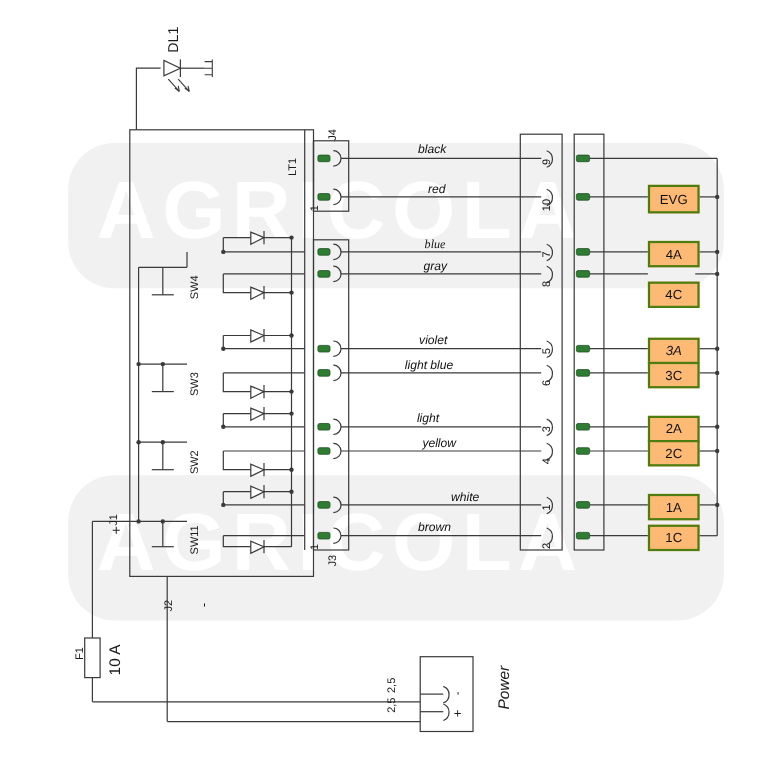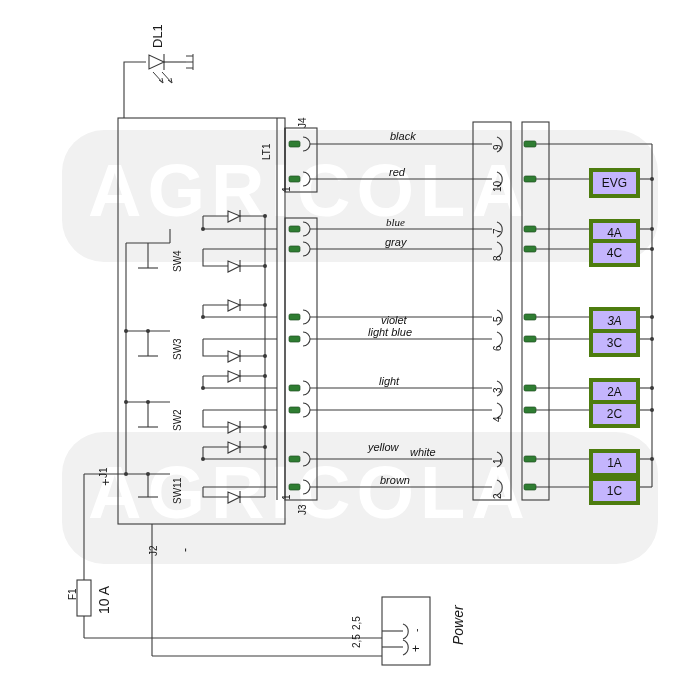--- a/index.html
+++ b/index.html
@@ -3,21 +3,21 @@
 <meta charset="utf-8">
 <style>
   html,body{margin:0;padding:0;background:#ffffff;}
   body{width:700px;height:700px;font-family:"Liberation Sans",sans-serif;}
   #stage{position:relative;width:700px;height:700px;overflow:hidden;background:#fff;}
   svg{position:absolute;left:0;top:0;}
   .lbl{position:absolute;font-family:"Liberation Sans",sans-serif;color:#1a1a1a;white-space:nowrap;}
   .wire-lbl{font-style:italic;font-size:11px;color:#111;}
   .rot{transform-origin:0 0;}
   .boxlbl{position:absolute;font-size:12px;color:#111;display:flex;align-items:center;
-          justify-content:center;border:4px solid #4d7c0f;background:#c4b5fd;}
+          justify-content:center;border:2px solid #4d7c0f;background:#fdba74;}
   .tnum{position:absolute;font-size:10px;color:#111;}
   .small{font-size:10px;}
   .wm{position:absolute;font-family:"Liberation Sans",sans-serif;font-weight:bold;
       color:#ffffff;letter-spacing:6px;pointer-events:none;}
 </style>
 </head>
 <body>
 
 <div id="stage">
 
@@ -269,36 +269,36 @@
 
     <rect class="bxn" x="382" y="597" width="48" height="68"></rect>
     <path class="l" d="M403,624 a8,8 0 0 1 0,15"></path>
     <path class="l" d="M403,640 a8,8 0 0 1 0,15"></path>
     <line class="l" x1="382" y1="631" x2="403" y2="631"></line>
     <line class="l" x1="382" y1="647" x2="403" y2="647"></line>
   </svg>
 
   <div class="boxlbl" style="left:589px;top:168px;width:43px;height:22px;">EVG</div>
   <div class="boxlbl" style="left:589px;top:219px;width:43px;height:20px;text-align:center;">4A</div>
-  <div class="boxlbl" style="left:589px;top:239px;width:43px;height:20px;">4C</div>
+  <div class="boxlbl" style="left:589px;top:256px;width:43px;height:20px;">4C</div>
   <div class="boxlbl" style="left:589px;top:307px;width:43px;height:20px;font-style:italic;">3A</div>
   <div class="boxlbl" style="left:589px;top:329px;width:43px;height:20px;">3C</div>
   <div class="boxlbl" style="left:589px;top:378px;width:43px;height:20px;">2A</div>
   <div class="boxlbl" style="left:589px;top:400px;width:43px;height:20px;">2C</div>
   <div class="boxlbl" style="left:589px;top:449px;width:43px;height:20px;">1A</div>
   <div class="boxlbl" style="left:589px;top:477px;width:43px;height:20px;">1C</div>
 
-  <div class="lbl wire-lbl" style="left:390px;top:130px;text-align:right;">black</div>
+  <div class="lbl wire-lbl" style="left:380px;top:130px;text-align:right;">black</div>
   <div class="lbl wire-lbl" style="left:389px;top:166px;">red</div>
   <div class="lbl wire-lbl" style="left:386px;top:216px;font-family:Liberation Serif, serif;">blue</div>
   <div class="lbl wire-lbl" style="left:385px;top:236px;font-style:italic;">gray</div>
-  <div class="lbl wire-lbl" style="left:381px;top:304px;margin-top:10px;">violet</div>
+  <div class="lbl wire-lbl" style="left:381px;top:304px;">violet</div>
   <div class="lbl wire-lbl" style="left:368px;top:326px;">light blue</div>
   <div class="lbl wire-lbl" style="left:379px;top:375px;">light</div>
-  <div class="lbl wire-lbl" style="left:368px;top:397px;margin-top:44px;">yellow</div>
+  <div class="lbl wire-lbl" style="left:384px;top:397px;">yellow</div>
   <div class="lbl wire-lbl" style="left:383px;top:446px;padding-left:27px;">white</div>
   <div class="lbl wire-lbl" style="left:380px;top:474px;">brown</div>
 
   <div class="tnum rot" style="left:492px;top:150px;transform:rotate(-90deg);">9</div>
   <div class="tnum rot" style="left:492px;top:192px;transform:rotate(-90deg);">10</div>
   <div class="tnum rot" style="left:492px;top:234px;transform:rotate(-90deg);">7</div>
   <div class="tnum rot" style="left:492px;top:261px;transform:rotate(-90deg);">8</div>
   <div class="tnum rot" style="left:492px;top:322px;transform:rotate(-90deg);">5</div>
   <div class="tnum rot" style="left:492px;top:351px;transform:rotate(-90deg);">6</div>
   <div class="tnum rot" style="left:492px;top:393px;transform:rotate(-90deg);">3</div>

